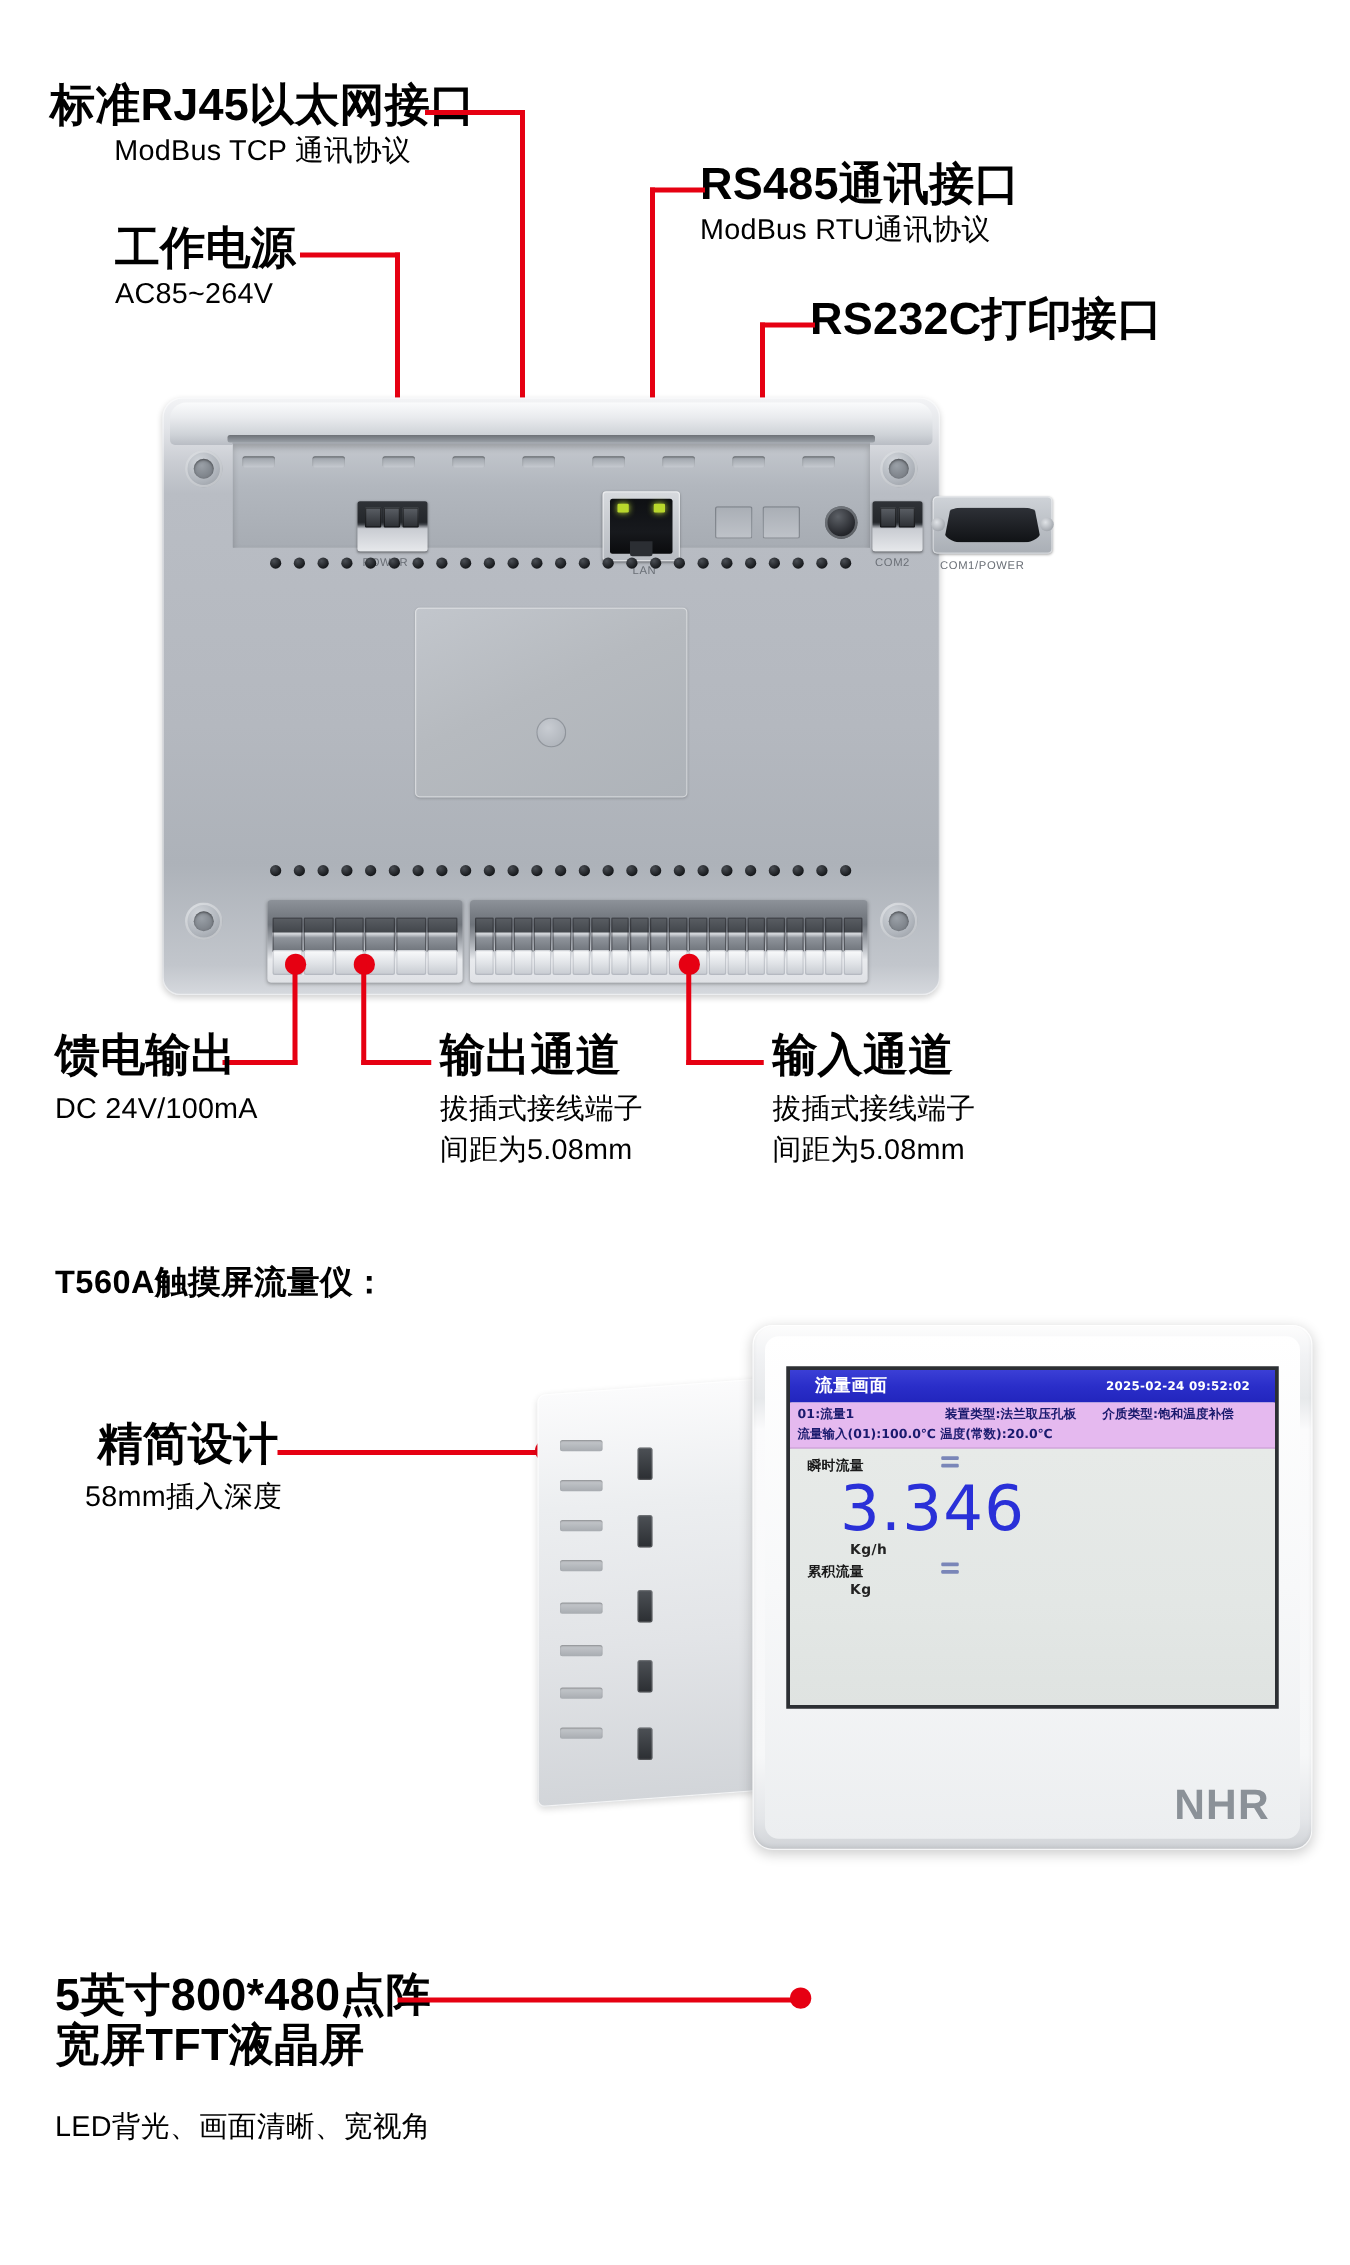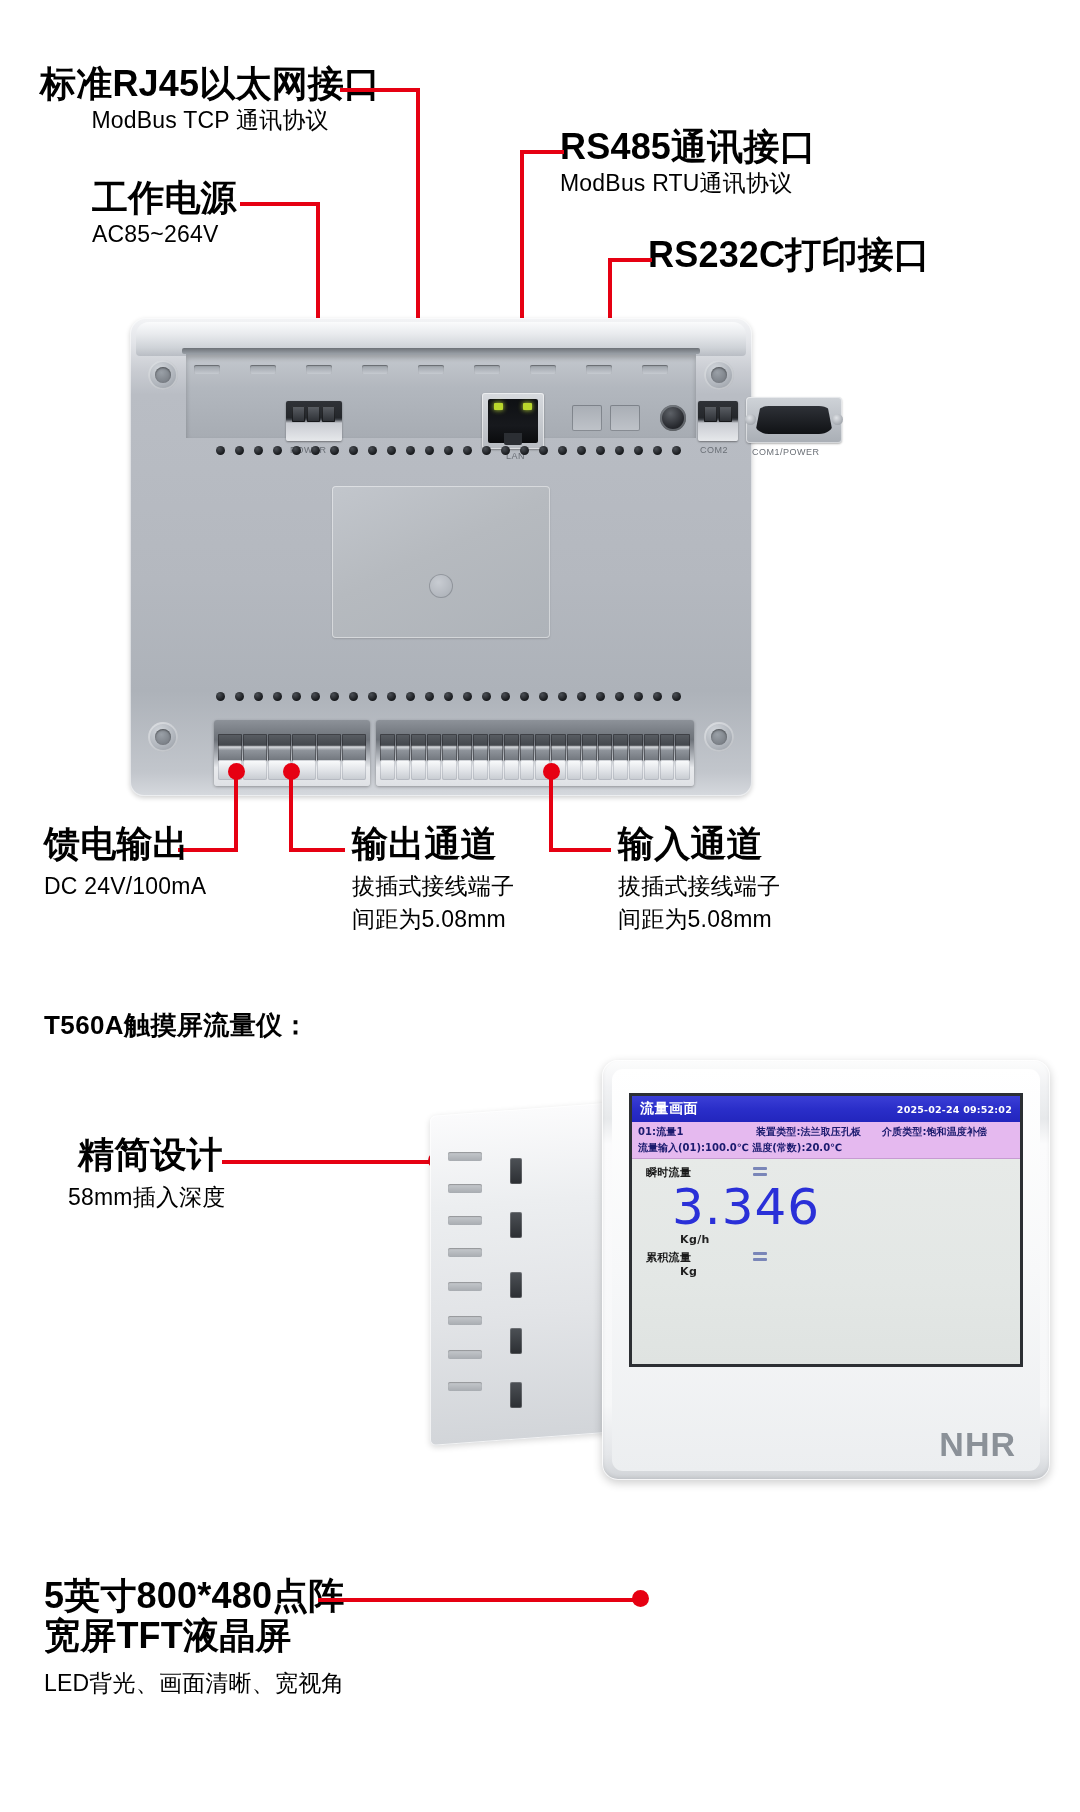--- a/index.html
+++ b/index.html
@@ -240,21 +240,21 @@
     position:absolute; left:30px; top:36px; width:388px; height:268px;
     background:#e9ecea; overflow:hidden;
     box-shadow: inset 0 0 0 1px #5a5f66, 0 0 0 3px #2c2f33;
     display:flex; flex-direction:column;
     font-family:"DejaVu Sans", sans-serif;
   }
   .lcd-title {
     height:26px; flex:0 0 26px;
     background: linear-gradient(180deg,#3b3fd6 0%,#2a2ec9 50%,#2225bd 100%);
     color:#fff; display:flex; align-items:center; justify-content:space-between;
-    padding:0 8px;
+    padding:0 20px;
   }
   .lcd-title .t { font-size:14px; font-weight:700; letter-spacing:.5px; }
   .lcd-title .ts { font-size:9.5px; font-weight:700; letter-spacing:.2px; }
   .lcd-info {
     background:#e5b9ef;
     border-bottom:1px solid #c79ad2;
     padding:2px 6px 3px 6px;
     color:#1a1a6e;
   }
   .lcd-info .row {
@@ -265,21 +265,21 @@
   .lcd-info .row .b { flex:1; }
   .lcd-info .row .c { width:132px; text-align:left; }
   .lcd-info .row2 { font-size:10px; font-weight:700; line-height:1.55; }
   .lcd-body {
     flex:1 1 auto; position:relative;
     background: linear-gradient(180deg,#e7eae8 0%,#e3e7e5 60%,#dfe3e1 100%);
     padding: 6px 0 0 14px;
   }
   .lcd-row-label {
     font-size:11px; font-weight:700; color:#1a1a1a; letter-spacing:.3px;
-    display:flex; align-items:center; gap:62px;
+    display:flex; gap:62px;
   }
   .eqbars { display:inline-block; line-height:0; }
   .eqbars i {
     display:block; width:14px; height:3px; background:#7a86b8; margin-bottom:3px;
     border-radius:1px;
   }
   .lcd-value {
     color:#2a30d8; font-weight:400; letter-spacing:1px;
     font-family:"DejaVu Sans", sans-serif;
   }
@@ -549,21 +549,21 @@
   <div class="callout" style="left:78px; top:1135px;">
     <div class="c-title">精简设计</div>
     <div class="c-sub" style="margin-top:6px; margin-left:-10px; text-align:center;">58mm插入深度</div>
   </div>
   <div class="lead h" style="left:222px; top:1160px; width:212px;"></div>
   <div class="dot" style="left:428px; top:1152px;"></div>
 
   <div class="callout" style="left:44px; top:1576px;">
     <div class="c-title">5英寸800*480点阵</div>
     <div class="c-title">宽屏TFT液晶屏</div>
-    <div class="c-sub" style="margin-top:10px;">LED背光、画面清晰、宽视角</div>
+    <div class="c-sub" style="margin-top:28px;">LED背光、画面清晰、宽视角</div>
   </div>
   <div class="lead h" style="left:318px; top:1598px; width:320px;"></div>
   <div class="dot" style="left:632px; top:1590px;"></div>
 
   <div id="device2">
 
     <div class="d2-case"></div>
     <div class="d2-fin" style="left:18px; top:92px;"></div>
     <div class="d2-fin" style="left:18px; top:124px;"></div>
     <div class="d2-fin" style="left:18px; top:156px;"></div>

